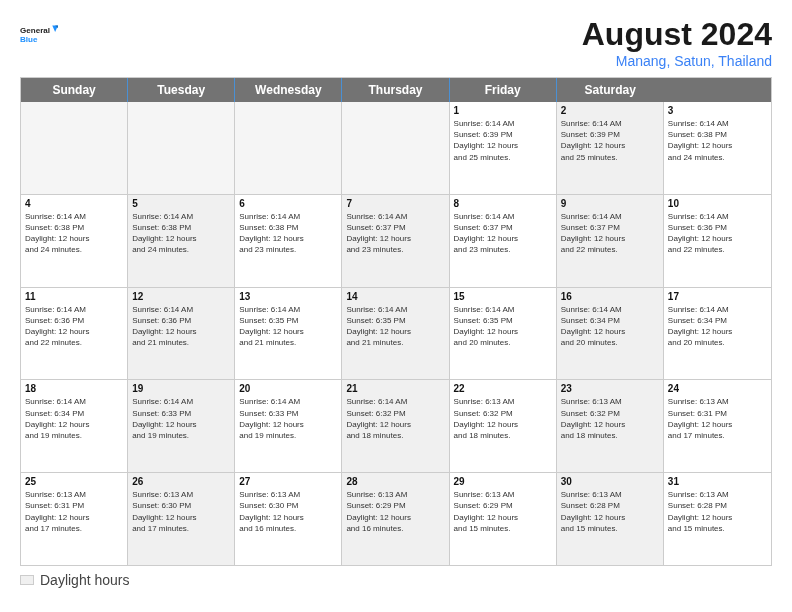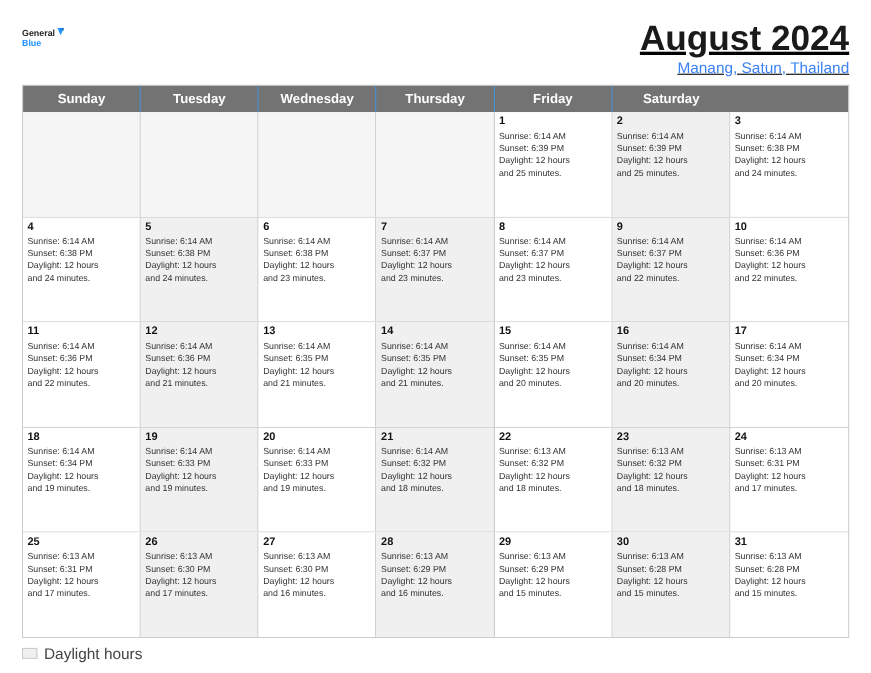--- a/index.html
+++ b/index.html
@@ -6,38 +6,37 @@
     body {
       font-family: Arial, sans-serif;
       background: #fff;
       width: 792px;
       height: 612px;
       overflow: hidden;
     }
     .page {
       width: 792px;
       height: 612px;
-      padding: 16px 20px 10px 20px;
+      padding: 16px 20px 24px 20px;
       display: flex;
       flex-direction: column;
     }
     .header {
       display: flex;
       justify-content: space-between;
       align-items: flex-start;
       margin-bottom: 8px;
     }
     .logo {
       display: flex;
       align-items: center;
       gap: 4px;
     }
     .title-block {
       text-align: right;
-      text-decoration: underline;
     }
     .month-title {
       font-size: 32px;
       font-weight: bold;
       color: #1a1a1a;
     }
     .location {
       font-size: 14px;
       color: #3b82f6;
     }

